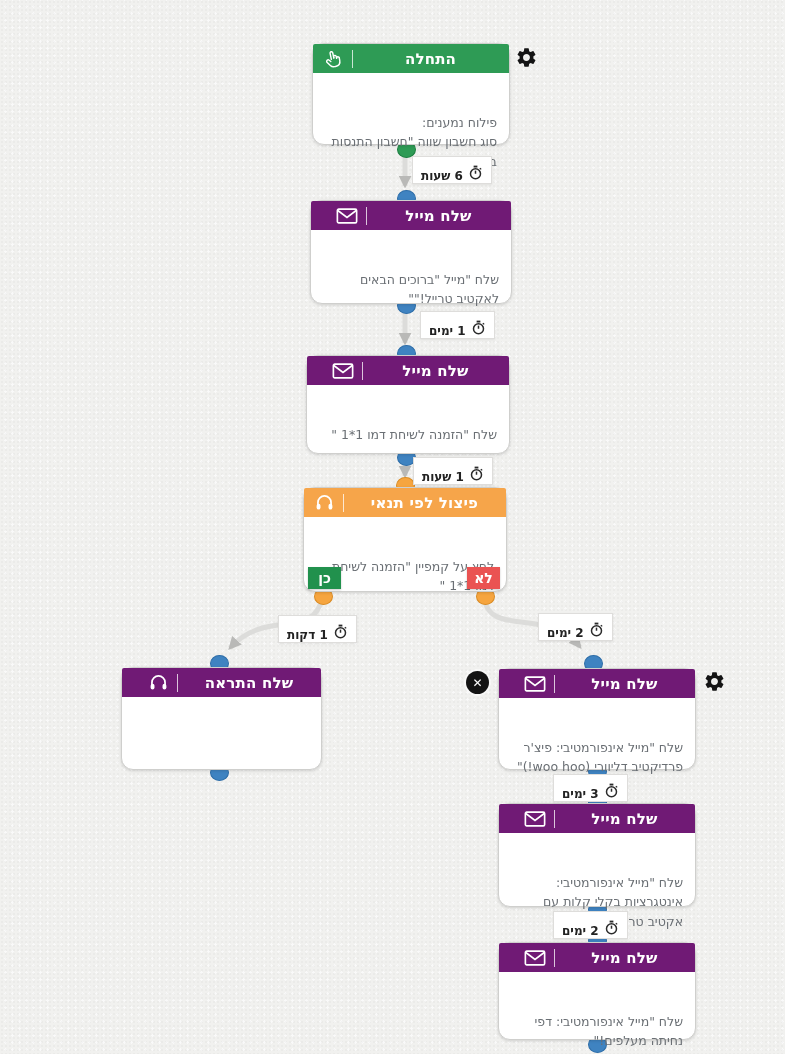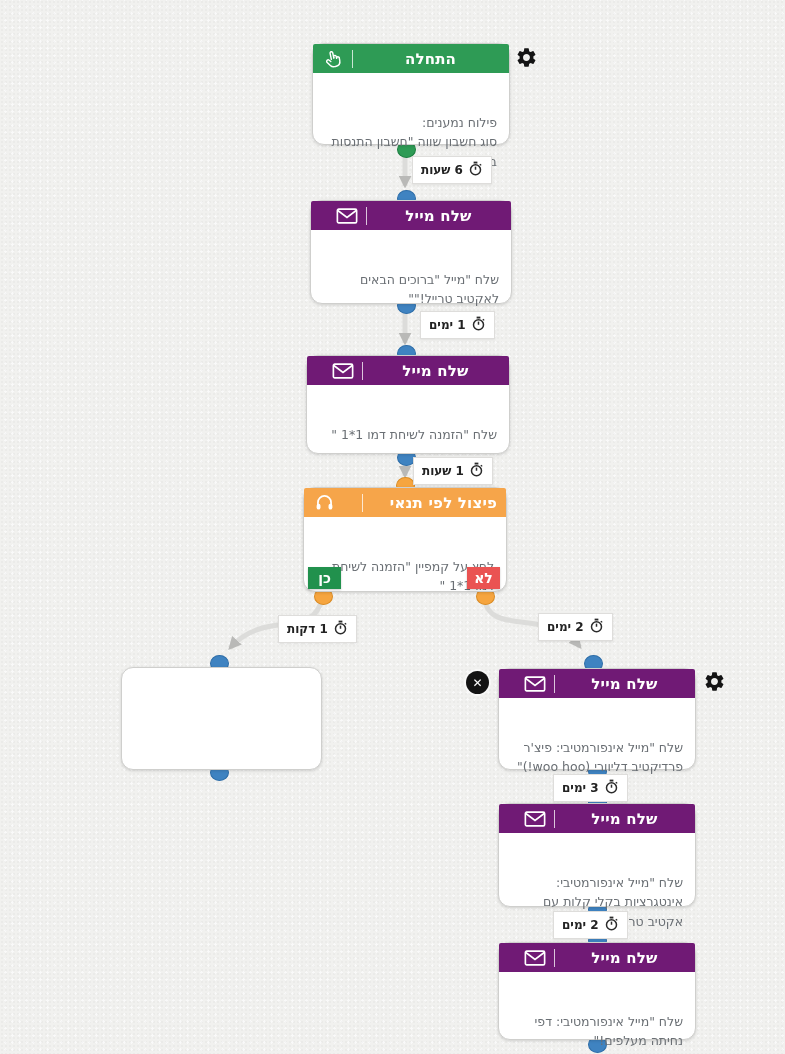--- a/index.html
+++ b/index.html
@@ -24,30 +24,30 @@
   .node{
     position:absolute;z-index:3;background:#fff;border:1px solid #cfcfcd;
     border-radius:12px;box-shadow:0 1px 3px rgba(0,0,0,.14);
   }
   .node-header{
     display:flex;align-items:center;height:29px;padding:0 8px;
     border-radius:2px 2px 0 0;color:#fff;
   }
   .node-header.green{background:#2e9b55;}
   .node-header.blue{background:#701a75;padding-left:24px;}
-  .node-header.orange{background:#f6a54a;gap:19px;}
+  .node-header.orange{background:#f6a54a;}
   .htitle{flex:1;text-align:center;font-weight:bold;font-size:15px;letter-spacing:.2px;}
   .hsep{width:1px;height:18px;background:rgba(255,255,255,.75);margin:0 7px;}
   .hicon{width:24px;display:flex;align-items:center;justify-content:center;}
   .node-body{
     padding:12px 12px 8px;text-align:right;color:#6a6f74;font-size:12.5px;line-height:1.55;margin-top:28px;
   }
 
   .timer{
-    position:absolute;z-index:4;display:inline-flex;align-items:center;gap:5px;
+    position:absolute;z-index:4;display:inline-flex;align-items:flex-end;gap:5px;
     background:#fff;border:1px solid #dedddb;box-shadow:0 1px 2px rgba(0,0,0,.07);
     height:26px;padding:0 8px;font-size:12px;font-weight:bold;color:#222;white-space:nowrap;
   }
 
   .chip{
     position:absolute;z-index:5;width:33px;height:22px;border-radius:0;
     display:flex;align-items:center;justify-content:center;
     color:#fff;font-weight:bold;font-size:14px;box-shadow:0 1px 2px rgba(0,0,0,.2);
   }
   .chip.yes{background:#21914d;}
@@ -235,20 +235,31 @@
     </div>
   </div>
   <div class="chip yes" style="left:308px;top:567px">
     <span>כן</span>
   </div>
   <div class="chip no" style="left:467px;top:567px">
     <span>לא</span>
   </div>
 
   <div class="node" dir="rtl" style="left:121px;top:667px;width:199px;height:101px">
+    <div class="node-header blue">
+      <span class="htitle">שלח התראה</span>
+      <span class="hsep"></span>
+      <span class="hicon">
+        <svg width="21" height="21" viewBox="0 0 24 24">
+            <path d="M4.5 17v-5a7.5 7.5 0 0 1 15 0v5" fill="none" stroke="#fff" stroke-width="2"></path>
+            <rect x="3" y="13.5" width="4.4" height="6.5" rx="2.2" fill="#fff"></rect>
+            <rect x="16.6" y="13.5" width="4.4" height="6.5" rx="2.2" fill="#fff"></rect>
+          </svg>
+      </span>
+    </div>
   </div>
 
   <div class="node" dir="rtl" style="left:498px;top:668px;width:196px;height:100px">
     <div class="node-header blue">
       <span class="htitle">שלח מייל</span>
       <span class="hsep"></span>
       <span class="hicon">
         <svg width="22" height="18" viewBox="0 0 24 18" fill="none" stroke="#fff" stroke-width="1.8">
             <rect x="1.5" y="1.5" width="21" height="15" rx="1.5"></rect>
             <path d="M2 3 L12 10.5 L22 3"></path>

